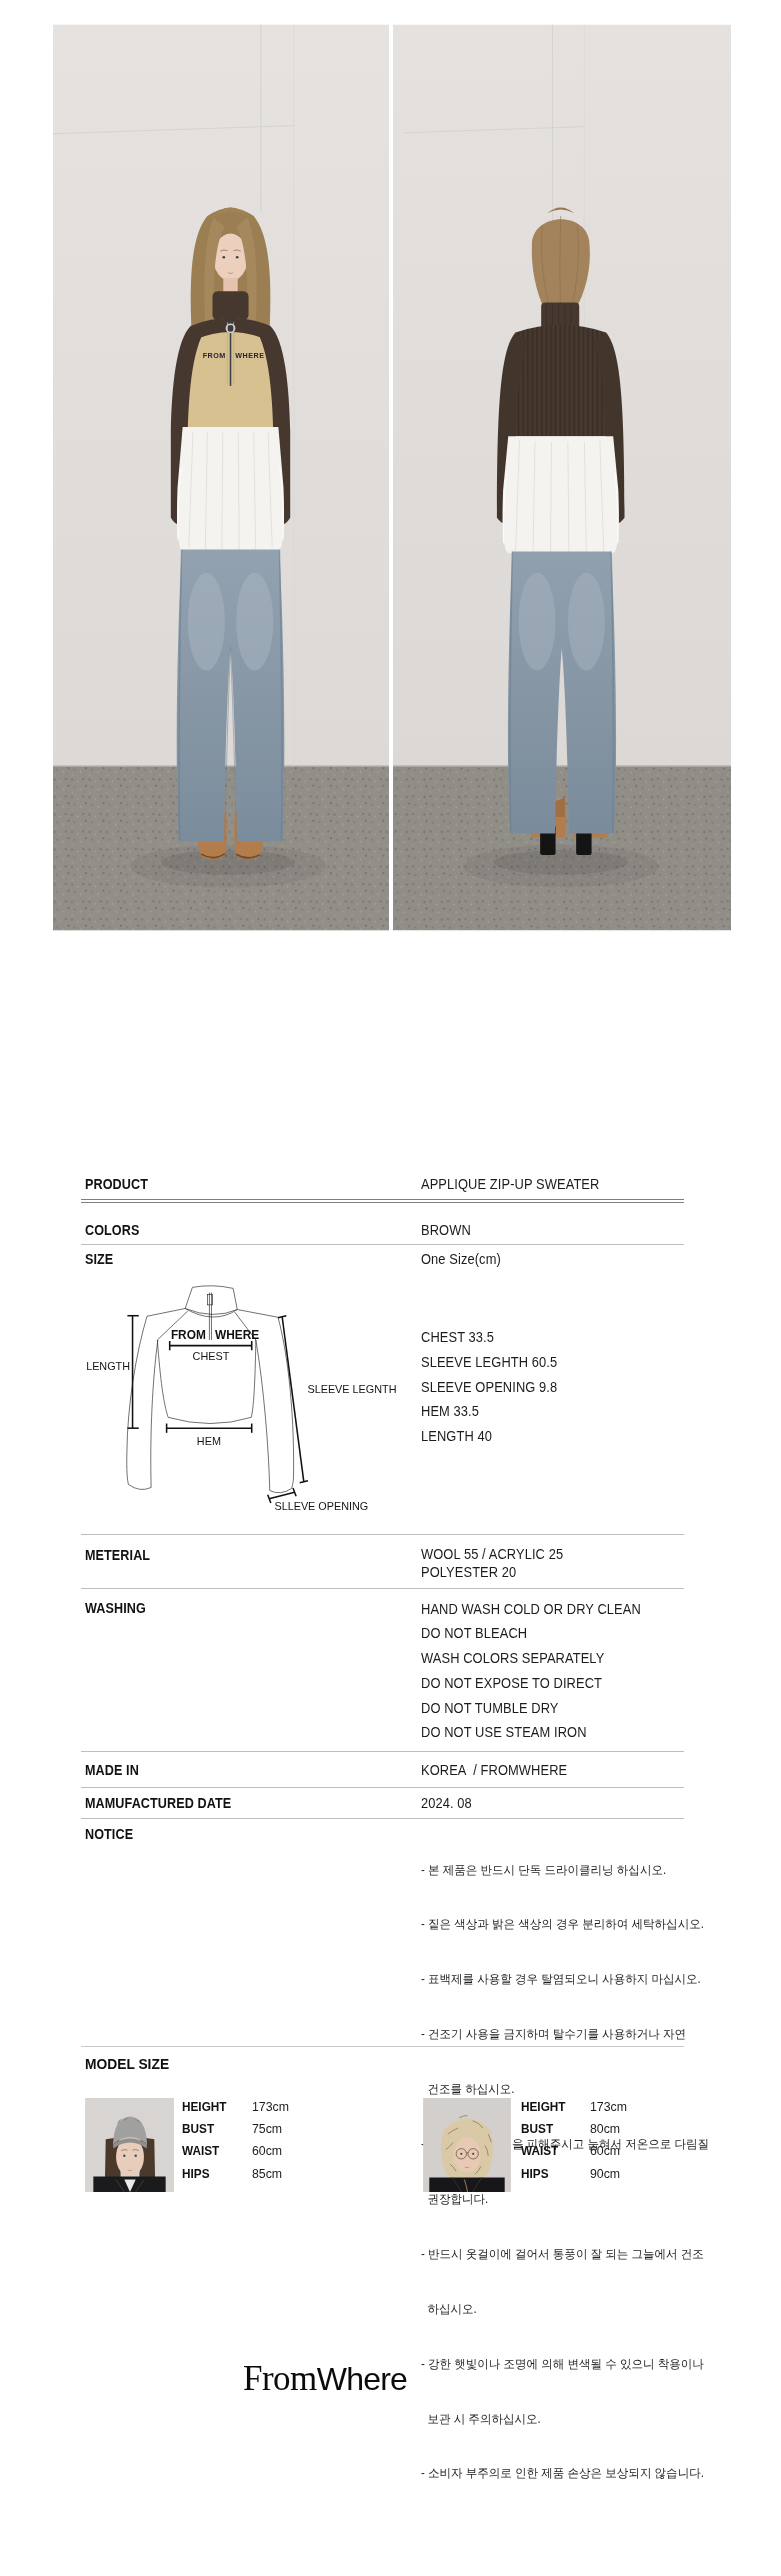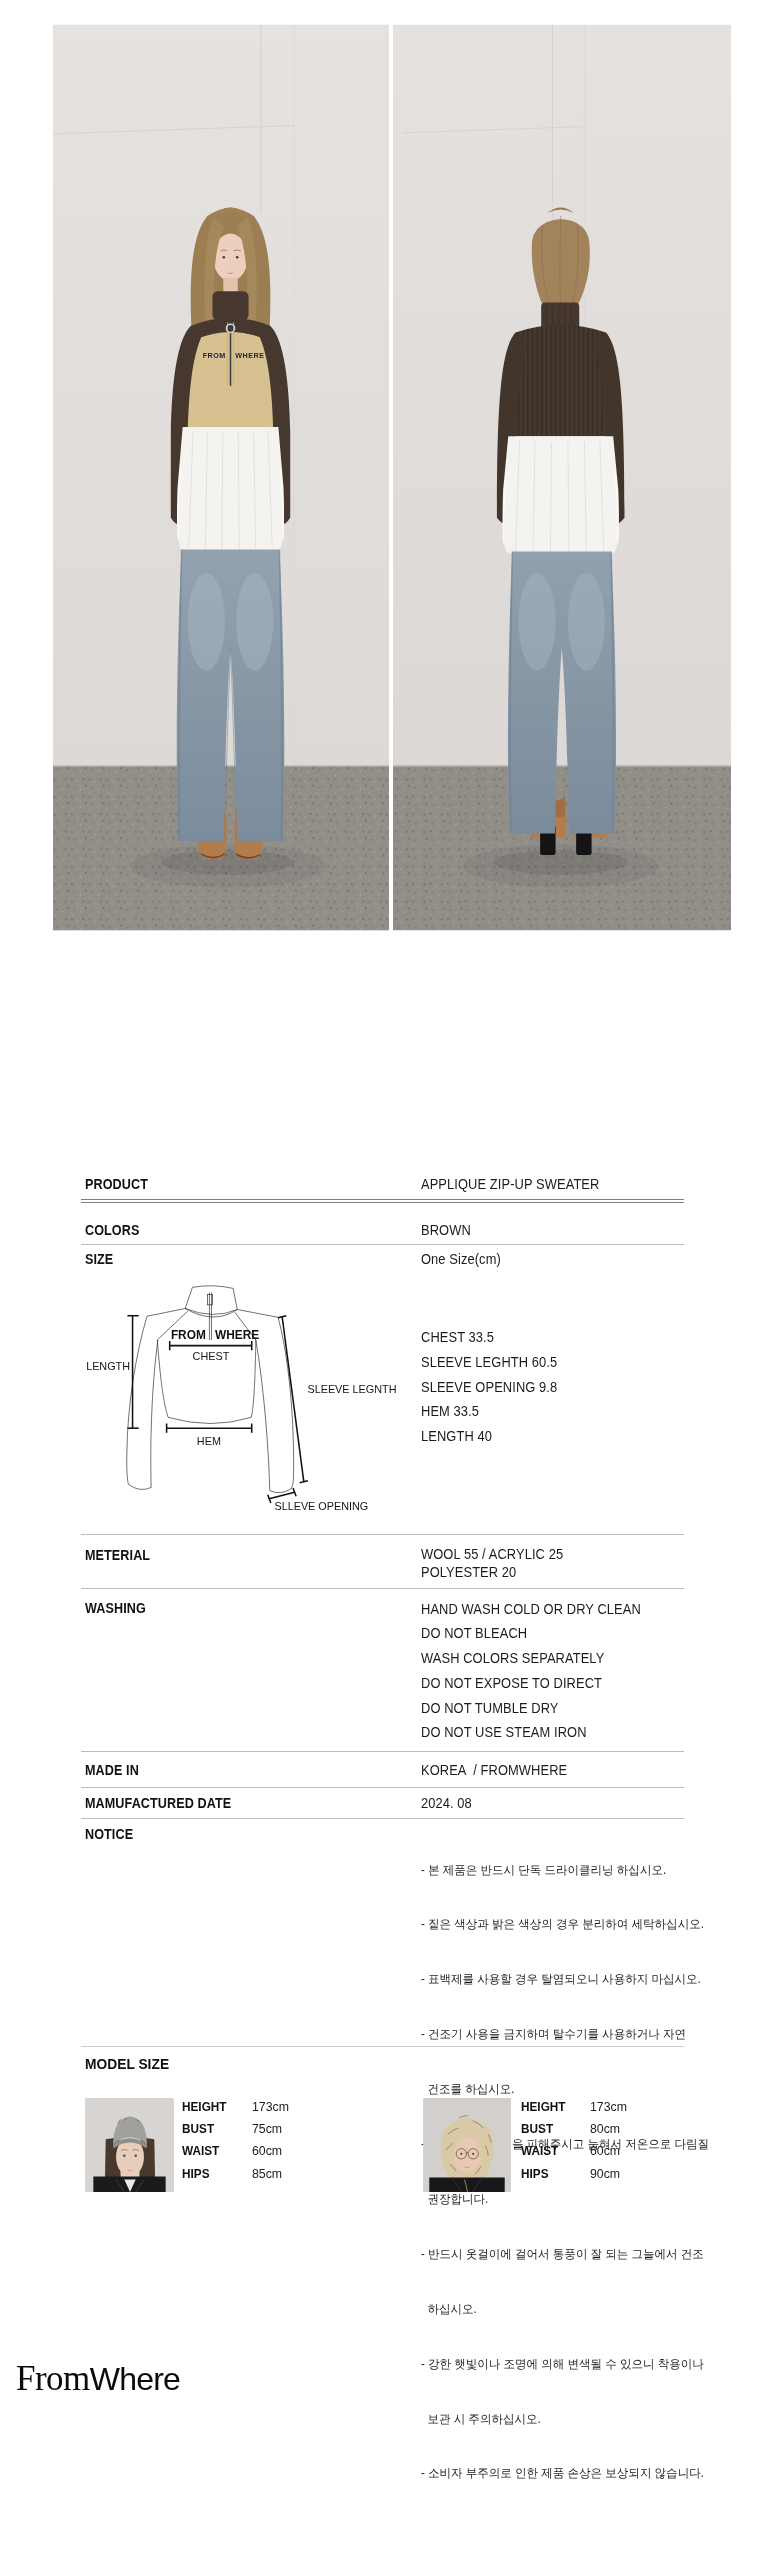--- a/index.html
+++ b/index.html
@@ -12,21 +12,21 @@
        transform:scaleX(.92);transform-origin:0 50%;white-space:pre}
   .rule{position:absolute;left:81px;width:603px;height:0;border-top:0.5px solid #bdbdbd}
   .rule-double{position:absolute;left:81px;width:603px;height:2.1px;
        border-top:0.5px solid #7e7e7e;border-bottom:0.5px solid #7e7e7e}
   .rule-thick{position:absolute;left:81px;width:603px;height:0;border-top:1.5px solid #cbcbcb}
   .notice-block{position:absolute;left:421px;top:1824px;font-size:12px;line-height:18.3px;
        color:#1c1c1c;white-space:pre;transform:scaleX(.96);transform-origin:0 0}
   .stat-k{font-weight:700;font-size:13.4px;color:#121212;transform:scaleX(.88);transform-origin:0 50%}
   .stat-v{font-weight:400;font-size:13.4px;color:#1c1c1c;transform:scaleX(.92);transform-origin:0 50%}
   .heading{font-weight:700;font-size:15px;color:#111;transform:scaleX(.92);transform-origin:0 50%}
-  .footer-logo{position:absolute;left:16px;top:2359px;width:642px;text-align:left;color:#0b0b0b}
+  .footer-logo{position:absolute;left:4px;top:2359px;width:642px;text-align:center;color:#0b0b0b}
   .logo-serif{font-family:"Liberation Serif", serif;font-size:35px;font-weight:400;letter-spacing:-0.5px}
   .logo-sans{font-family:"Liberation Sans", sans-serif;font-size:32px;font-weight:500;letter-spacing:-0.8px}
   svg text{font-family:"Liberation Sans", sans-serif}
 </style>
 </head>
 <body>
 
 <div class="page">
 
   <svg class="abs" style="left:53px;top:24px" width="336" height="907" viewBox="0 0 653 1760">

